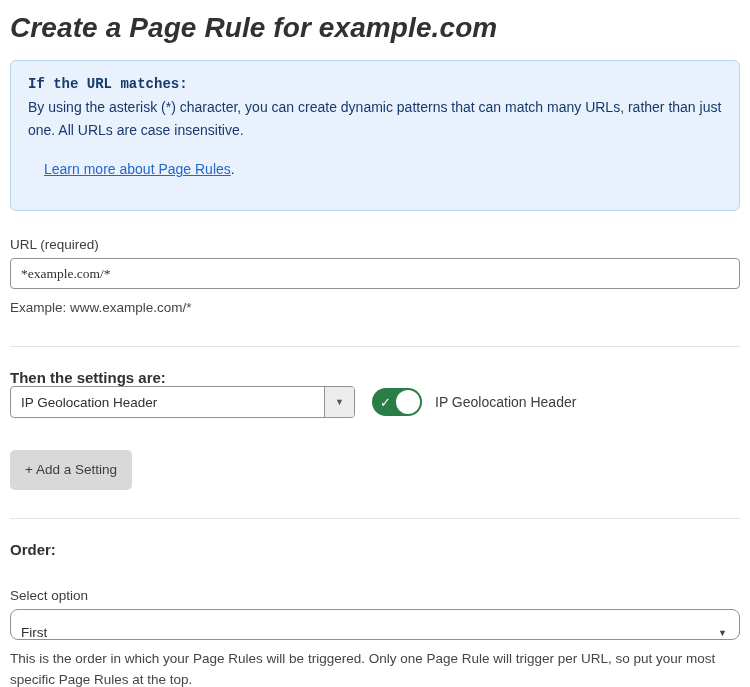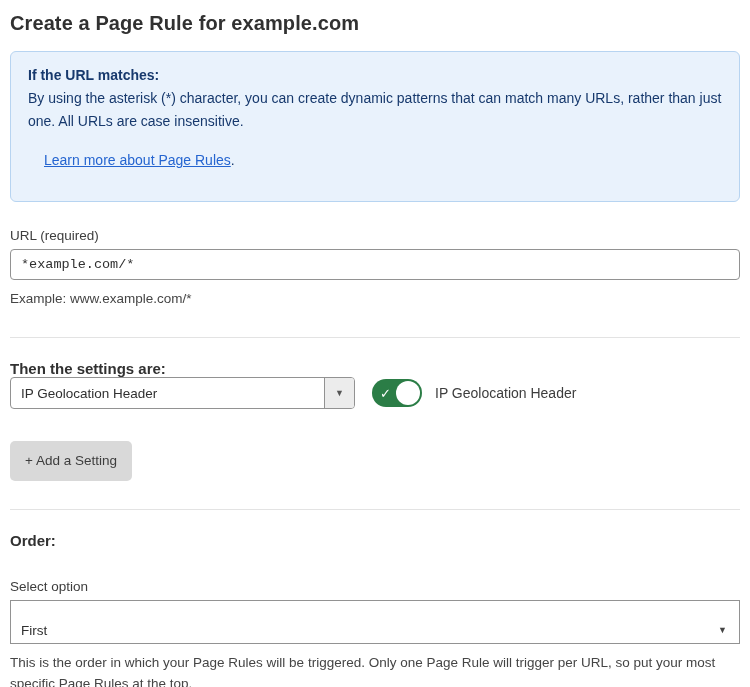--- a/index.html
+++ b/index.html
@@ -20,38 +20,40 @@
     margin: 0; padding: 0;
     background: #ffffff;
     font-family: "Liberation Sans", "DejaVu Sans", sans-serif;
     color: var(--text-label);
   }
   .page {
     width: 750px;
     padding: 12px 10px 12px 10px;
   }
   .page-title {
-    font-size: 20px;
+    font-size: 28px;
     font-weight: bold;
     color: var(--text-dark);
     margin: 0 0 16px 0;
     letter-spacing: 0.1px;
+    font-style: italic;
   }
   .callout {
     background: var(--callout-bg);
     border: 1px solid var(--callout-border);
     border-radius: 6px;
     padding: 12px 17px 13px 17px;
     color: var(--callout-text);
     font-size: 14px;
     line-height: 23px;
   }
   .callout-heading {
     font-weight: bold;
     margin: 0;
+    font-family: Liberation Mono, monospace;
   }
   .callout-body { margin: 0; }
   .callout-link-line { margin: 16px; }
   .callout a {
     color: var(--link);
     text-decoration: underline;
     cursor: pointer;
   }
   .field-label {
     display: block;
@@ -60,21 +62,21 @@
     margin: 0 0 6px 0;
   }
   .url-group { margin-top: 26px; }
   .text-input {
     width: 100%;
     height: 31px;
     border: 1px solid var(--input-border);
     border-radius: 4px;
     padding: 0 10px;
     font-size: 13.5px;
-    font-family: Liberation Mono, monospace;
+    font-family: Liberation Serif, serif;
     color: #303030;
     background: #fff;
     outline: none;
   }
   .helper-text {
     font-size: 13.5px;
     color: #454545;
     margin: 8px 0 0 0;
     line-height: 21px;
   }
@@ -178,23 +180,23 @@
   .btn-secondary {
     background: var(--secondary-button);
     color: #3d3d3d;
   }
   .add-setting-btn { margin-top: 32px; }
   .order-select-label { margin-top: 30px; }
   .select-box {
     display: flex;
     align-items: center;
     width: 100%;
-    height: 44px;
+    height: 31px;
     border: 1px solid var(--input-border);
-    border-radius: 0;
+    border-radius: 8px;
     background: #fff;
     padding: 16px 12px 0 10px;
     cursor: pointer;
   }
   .select-value {
     flex: 1;
     font-size: 13.5px;
     color: #303030;
   }
   .select-caret {

